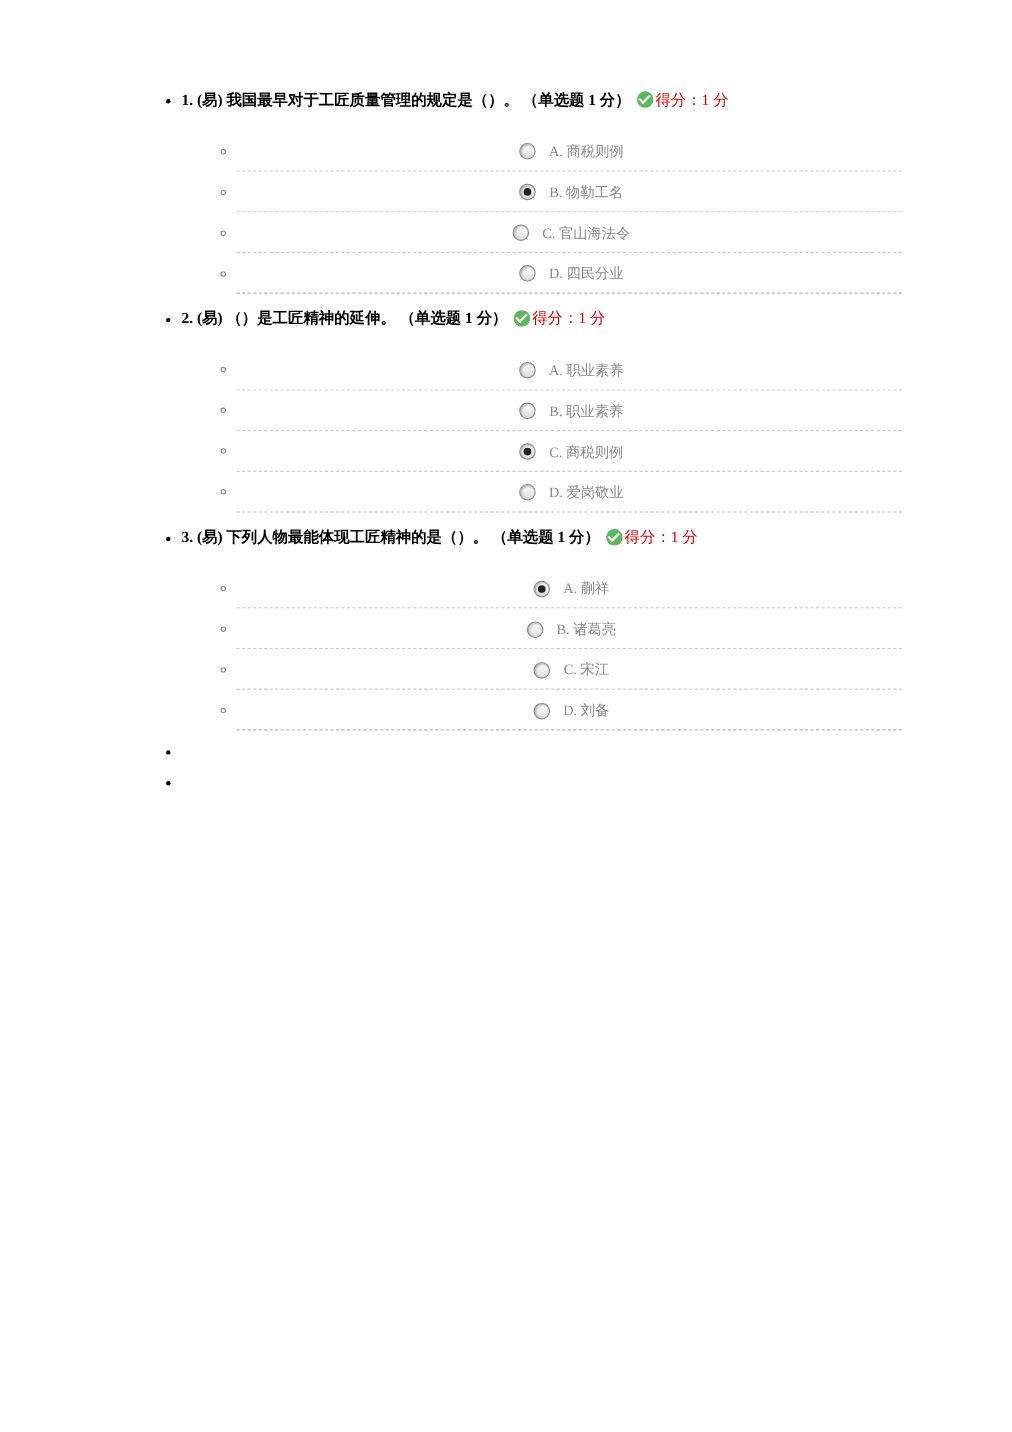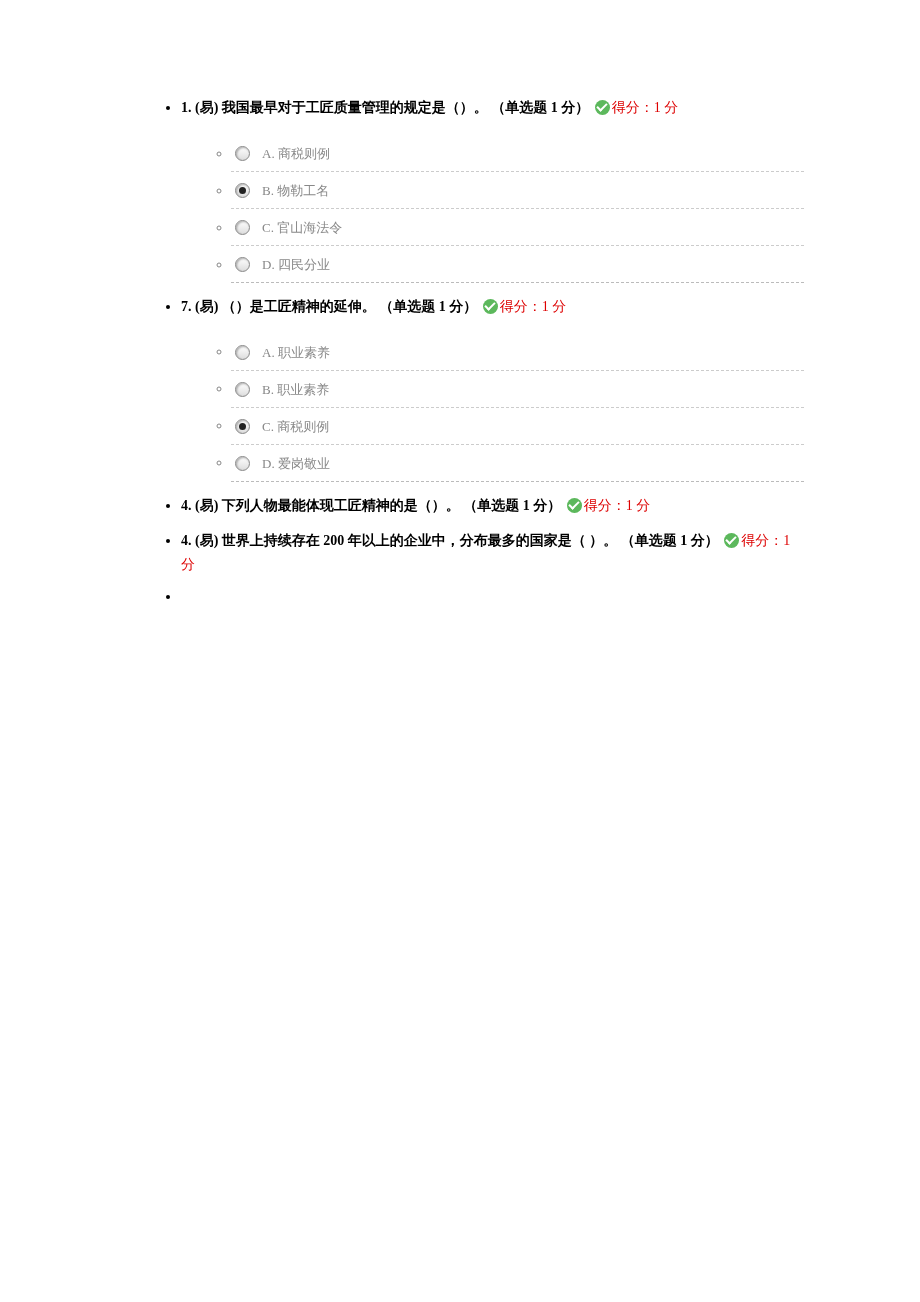--- a/index.html
+++ b/index.html
@@ -6,21 +6,21 @@
     font-family: "SimSun", "宋体", serif;
     font-size: 14px;
     color: #000;
     background: #fff;
     margin: 0;
     padding: 80px 100px 40px 140px;
   }
   ul.questions {
     list-style-type: disc;
     padding-left: 25px;
-    margin: 16px;
+    margin: 0;
     font-family: Liberation Serif, serif;
   }
   ul.questions > li {
     margin-bottom: 12px;
   }
   .question-text {
     font-weight: bold;
     line-height: 1.7;
   }
   .score {
@@ -45,20 +45,21 @@
     width: 4px;
     height: 8px;
     border: solid #fff;
     border-width: 0 2px 2px 0;
     transform: rotate(45deg);
   }
   ul.options {
     list-style-type: circle;
     padding-left: 50px;
     margin-top: 15px;
+    text-align: center;
   }
   ul.options > li {
     margin-bottom: 0px;
     color: #888;
     font-size: 12px;
     border-bottom: 1px dashed #ccc;
     padding: 10px 0 8px 0;
   }
   ul.options > li:last-child {
     border-bottom-style: dashed;
@@ -100,29 +101,34 @@
     <li>
       <div class="question-text"><span>1. (易) 我国最早对于工匠质量管理的规定是（）。 （单选题 1 分） </span><span class="checkmark"></span><span class="score">得分：1 分</span></div>
       <ul class="options">
         <li><span class="radio-shape"></span><span class="opt-label">A. 商税则例</span></li>
         <li><span class="radio-shape selected"></span><span class="opt-label">B. 物勒工名</span></li>
         <li><span class="radio-shape"></span><span class="opt-label">C. 官山海法令</span></li>
         <li><span class="radio-shape"></span><span class="opt-label">D. 四民分业</span></li>
       </ul>
     </li>
     <li>
-      <div class="question-text"><span>7. (易) （）是工匠精神的延伸。 （单选题 1 分） </span><span class="checkmark"></span><span class="score">得分：1 分</span></div>
+      <div class="question-text"><span>2. (易) （）是工匠精神的延伸。 （单选题 1 分） </span><span class="checkmark"></span><span class="score">得分：1 分</span></div>
       <ul class="options">
         <li><span class="radio-shape"></span><span class="opt-label">A. 职业素养</span></li>
         <li><span class="radio-shape"></span><span class="opt-label">B. 职业素养</span></li>
         <li><span class="radio-shape selected"></span><span class="opt-label">C. 商税则例</span></li>
         <li><span class="radio-shape"></span><span class="opt-label">D. 爱岗敬业</span></li>
       </ul>
     </li>
     <li>
-      <div class="question-text"><span>4. (易) 下列人物最能体现工匠精神的是（）。 （单选题 1 分） </span><span class="checkmark"></span><span class="score">得分：1 分</span></div>
+      <div class="question-text"><span>3. (易) 下列人物最能体现工匠精神的是（）。 （单选题 1 分） </span><span class="checkmark"></span><span class="score">得分：1 分</span></div>
+      <ul class="options">
+        <li><span class="radio-shape selected"></span><span class="opt-label">A. 蒯祥</span></li>
+        <li><span class="radio-shape"></span><span class="opt-label">B. 诸葛亮</span></li>
+        <li><span class="radio-shape"></span><span class="opt-label">C. 宋江</span></li>
+        <li><span class="radio-shape"></span><span class="opt-label">D. 刘备</span></li>
+      </ul>
     </li>
     <li>
-      <div class="question-text"><span>4. (易) 世界上持续存在 200 年以上的企业中，分布最多的国家是（  ）。 （单选题 1 分） </span><span class="checkmark"></span><span class="score">得分：1 分</span></div>
     </li>
     <li>
     </li>
   </ul>
 
 </body></html>

